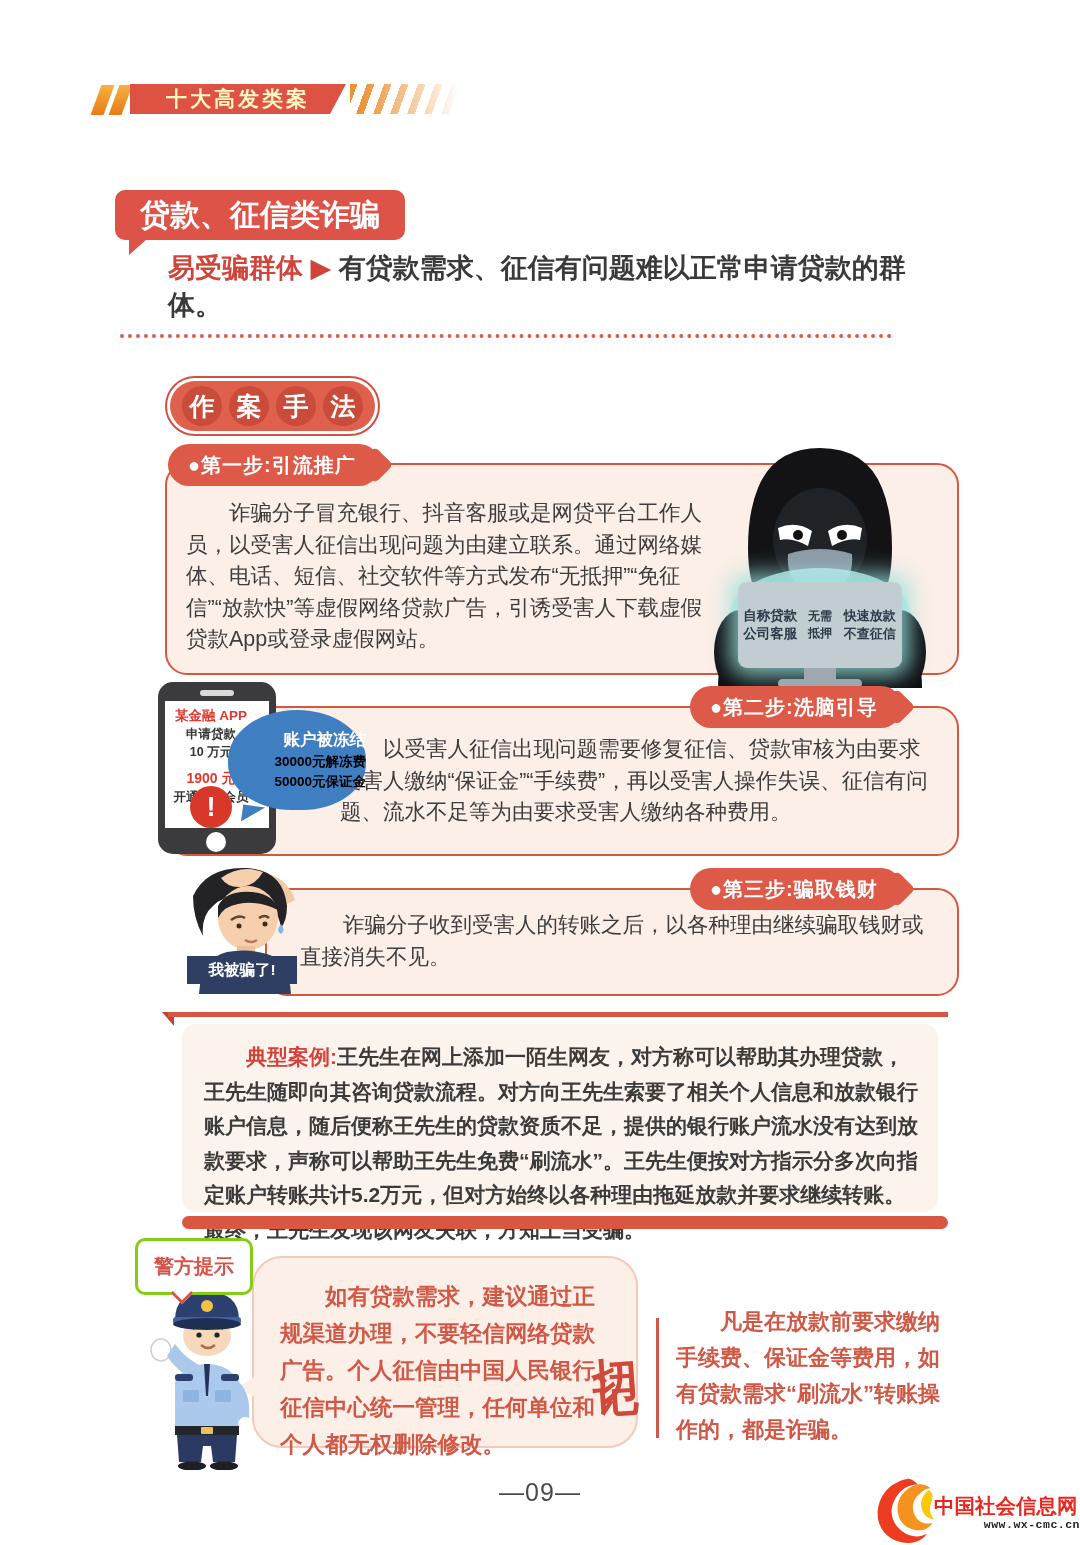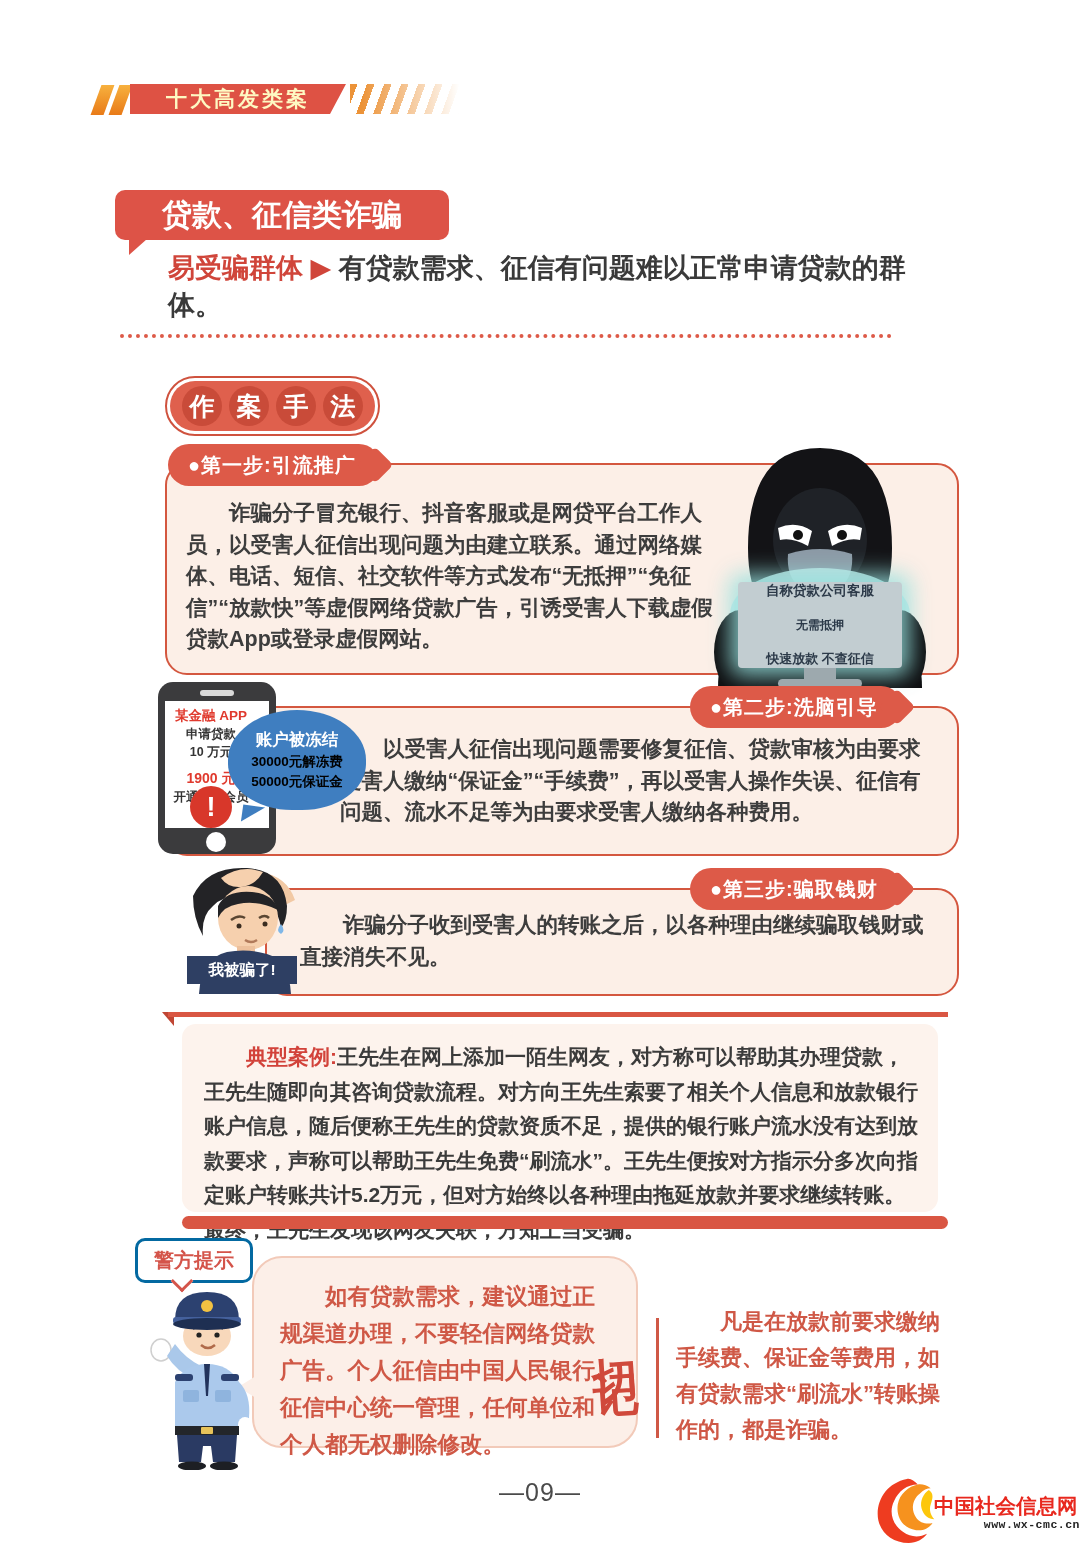--- a/index.html
+++ b/index.html
@@ -10,87 +10,87 @@
   
   .hdr-slash{width:13px;height:30px;background:linear-gradient(180deg,#f7b13e,#e87a18);transform:skewX(-20deg);}
   .hdr-bar{left:130px;top:84px;width:216px;height:30px;background:#de5244;
            clip-path:polygon(0 0,100% 0,calc(100% - 16px) 100%,0 100%);
            color:#fef9c3;font-weight:bold;font-size:21px;line-height:30px;text-align:center;letter-spacing:3px;}
   .hdr-stripes{left:350px;top:84px;width:115px;height:30px;
            background:repeating-linear-gradient(110deg,#ec9338 0 7px,rgba(255,255,255,0) 7px 16px);}
   .hdr-stripes::after{content:'';position:absolute;inset:0;background:linear-gradient(to right,rgba(255,255,255,0) 10%,#fff 95%);}
 
   
-  .title-bubble{left:115px;top:190px;width:334px;height:50px;background:#dd5347;border-radius:10px;
+  .title-bubble{left:115px;top:190px;width:290px;height:50px;background:#dd5347;border-radius:10px;
            color:#fff;font-weight:bold;font-size:30px;line-height:50px;text-align:center;}
   .title-bubble::after{content:'';position:absolute;left:14px;bottom:-15px;width:0;height:0;
            border-left:18px solid #dd5347;border-bottom:16px solid transparent;}
   .subtitle{left:168px;top:250px;width:748px;font-size:27px;line-height:37px;font-weight:bold;color:#3a3a3a;}
   .subtitle .red{color:#d0453a;}
   .dotline{left:120px;top:334px;width:772px;border-top:4px dotted #dd5a48;height:0;}
 
   
   .mo-pill{left:165px;top:376px;background:#fff;border:2px solid #cf523e;border-radius:32px;padding:3px;display:inline-flex;}
   .mo-pill-inner{background:#df604d;border-radius:28px;padding:5px 12px;display:flex;gap:7px;align-items:center;}
   .mo-circ{width:40px;height:40px;border-radius:50%;background:#c94b39;color:#fff;font-weight:bold;font-size:25px;
            display:flex;align-items:center;justify-content:center;}
 
   
   .step-banner{height:42px;background:#dd5a48;border-radius:22px;color:#fff;font-weight:bold;font-size:20px;
            line-height:42px;padding:0 24px 0 20px;z-index:5;letter-spacing:1px;}
   .step-banner::after{content:'';position:absolute;right:-8px;top:8px;width:26px;height:26px;background:#dd5a48;
            border-radius:5px;transform:rotate(45deg);z-index:-1;}
   .panel{background:#fcefe7;border:2px solid #d4573f;border-radius:22px;z-index:1;}
-  .body-text{font-size:21.5px;line-height:31.5px;font-weight:700;color:#3d3d3d;text-indent:2em;z-index:2;}
+  .body-text{font-size:21.5px;line-height:31.5px;font-weight:400;color:#3d3d3d;text-indent:2em;z-index:2;}
 
   
   .hacker{left:700px;top:436px;width:240px;height:252px;z-index:4;}
-  .laptop{position:absolute;left:38px;top:146px;width:164px;height:86px;background:#c2cdd1;border-radius:4px;
-           box-shadow:0 0 22px 8px rgba(150,225,222,.85);display:flex;flex-direction:column;align-items:center;
-           justify-content:space-between;gap:3px;z-index:3;}
+  .laptop{position:absolute;left:38px;top:146px;width:164px;height:86px;background:#c2cdd1;border-radius:9px;
+           box-shadow:0 0 22px 8px rgba(150,225,222,.85);display:flex;flex-direction:row;align-items:center;
+           justify-content:center;gap:3px;z-index:3;}
   .laptop div{color:#2c3a49;font-weight:bold;text-align:center;}
   .lp1{font-size:13.5px;} .lp2{font-size:12px;} .lp3{font-size:13px;}
   .lap-stand{position:absolute;left:104px;top:232px;width:32px;height:13px;background:#9da9ae;z-index:3;}
   .lap-base{position:absolute;left:78px;top:243px;width:84px;height:9px;border-radius:5px;background:#9da9ae;z-index:3;}
 
   
   .phone-group{left:158px;top:682px;width:210px;height:175px;z-index:4;}
   .phone-frame{position:absolute;left:0;top:0;width:118px;height:172px;background:#3b3b3d;border-radius:15px;}
   .phone-speaker{position:absolute;left:42px;top:8px;width:34px;height:6px;border-radius:3px;background:#d9d9d9;}
   .phone-screen{position:absolute;left:7px;top:19px;width:104px;height:127px;background:#fff;}
   .phone-home{position:absolute;left:48px;top:150px;width:20px;height:20px;border-radius:50%;background:#fff;}
   .ps-text{position:absolute;left:7px;top:25px;width:92px;text-align:center;font-weight:bold;}
   .ps-app{color:#e03a2e;font-size:13.5px;}
   .ps-b{color:#343434;font-size:12.5px;margin-top:1px;}
   .ps-price{color:#e03a2e;font-size:14px;margin-top:9px;}
   .alert-circle{position:absolute;left:32px;top:104px;width:42px;height:42px;border-radius:50%;background:#d8372a;
            color:#fff;font-weight:bold;font-size:27px;display:flex;align-items:center;justify-content:center;}
   .chat-bubble{position:absolute;left:70px;top:28px;width:138px;height:100px;background:#3f7ec0;
-           border-radius:54% 54% 50% 50%;display:flex;flex-direction:column;align-items:center;justify-content:center;z-index:2;}
+           border-radius:54% 54% 50% 50%;display:flex;flex-direction:column;align-items:flex-end;justify-content:center;z-index:2;}
   .chat-bubble::after{content:'';position:absolute;left:14px;bottom:-13px;width:0;height:0;
            border-left:22px solid #3f7ec0;border-bottom:17px solid transparent;transform:rotate(8deg);}
   .cb-title{color:#fff;font-weight:bold;font-size:16.5px;}
   .cb-line{color:#000000;font-weight:bold;font-size:13.5px;margin-top:2px;}
 
   
   .victim{left:165px;top:860px;width:150px;height:134px;z-index:4;}
   .victim-label{position:absolute;left:22px;top:96px;width:110px;height:28px;background:#2e3f63;color:#fff;
            font-weight:bold;font-size:15.5px;text-align:center;line-height:28px;}
 
   
   .case-topline{left:168px;top:1012px;width:780px;height:5px;background:#d95643;z-index:2;}
   .case-fold{left:162px;top:1012px;width:0;height:0;border-top:14px solid #c04634;border-left:12px solid transparent;z-index:1;}
   .case-card{left:182px;top:1024px;width:756px;height:188px;background:#fdf3ed;border-radius:14px;z-index:1;}
   .case-text{left:204px;top:1040px;width:714px;font-size:21px;line-height:34.5px;font-weight:600;color:#3b3b3b;text-indent:2em;z-index:2;}
   .case-text .red{color:#d2423a;font-weight:bold;}
   .case-botbar{left:182px;top:1216px;width:766px;height:13px;background:#d95643;border-radius:7px;z-index:2;}
 
   
-  .police-label{left:135px;top:1238px;background:#fff;border:3px solid #0369a1;border-radius:10px;color:#d4544a;
-           font-weight:bold;font-size:20px;padding:6px 16px;z-index:5;}
+  .police-label{left:135px;top:1238px;background:#fff;border:3px solid #84cc16;border-radius:10px;color:#d4544a;
+           font-weight:bold;font-size:20px;padding:12px 16px;z-index:5;}
   .police-label::after{content:'';position:absolute;left:36px;bottom:-9px;width:13px;height:13px;background:#fff;
            border-right:3px solid #d4544a;border-bottom:3px solid #d4544a;transform:rotate(45deg);}
   .police-figure{left:146px;top:1278px;width:122px;height:192px;z-index:2;}
   .tip-bubble{left:252px;top:1256px;width:382px;height:188px;background:#fcefe8;border:2px solid #f2cab9;
            border-radius:30px;z-index:1;}
   .tip-bubble::before{content:'';position:absolute;left:-16px;top:118px;width:0;height:0;
            border-top:11px solid transparent;border-bottom:11px solid transparent;border-right:18px solid #fcefe8;}
   .tip-text{left:280px;top:1278px;width:330px;font-size:22.5px;line-height:37px;font-weight:bold;color:#cf5846;
            text-indent:2em;z-index:2;}
   .remember{left:578px;top:1320px;width:70px;height:140px;color:#d0493b;font-size:46px;font-weight:bold;

